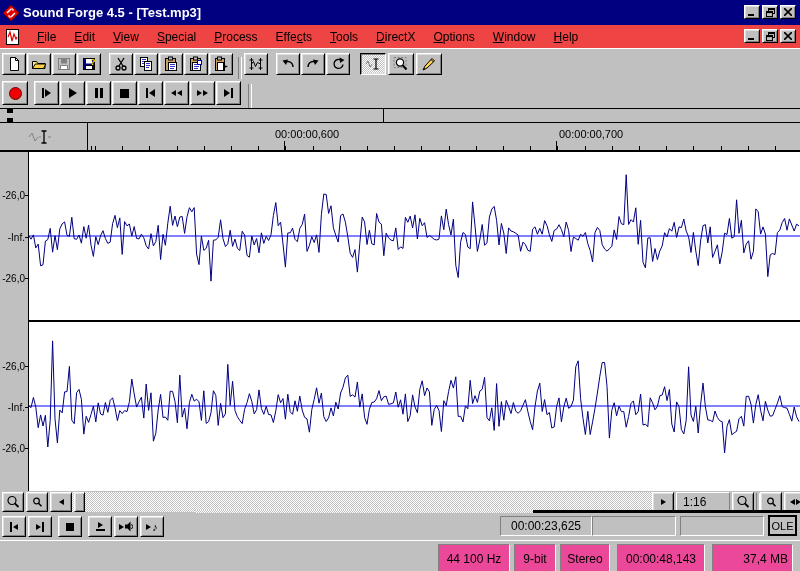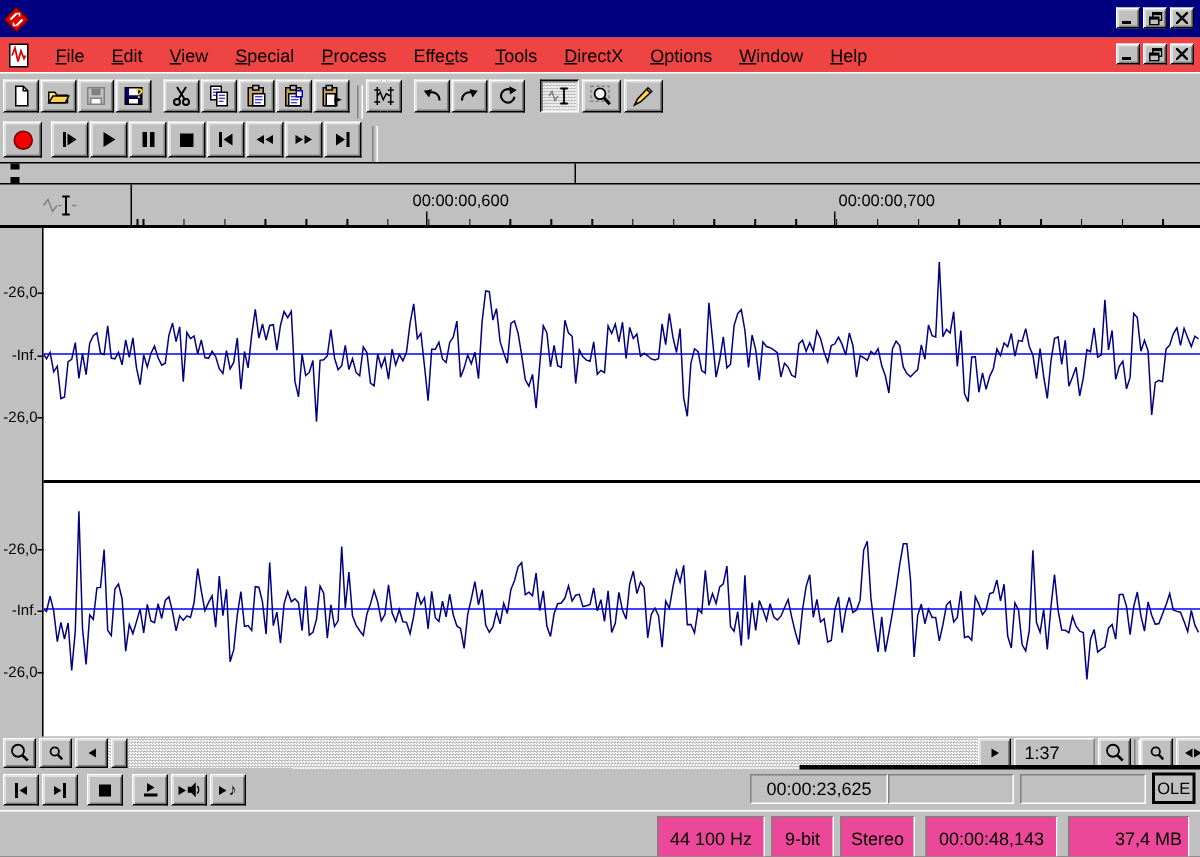--- a/index.html
+++ b/index.html
@@ -95,20 +95,21 @@
 <body>
 
 <div id="screen">
 
   <div id="titlebar">
     <svg width="16" height="16" viewBox="0 0 16 16" style="margin-left:3px">
       <polygon points="8,0 16,8 8,16 0,8" fill="#e00000" stroke="#700000"></polygon>
       <path d="M4 8 L8 4 M8 12 L12 8" stroke="#fff" stroke-width="1.5" fill="none"></path>
       <path d="M8 4 l2 0 l0 2 M8 12 l-2 0 l0 -2" stroke="#fff" stroke-width="1" fill="none"></path>
     </svg>
+    <span id="title-text">Sound Forge 4.5 - [Test.mp3]</span>
     <div class="win-btn-group">
       <div class="win-btn">
         <svg width="8" height="8">
             <rect x="0" y="6" width="6" height="2" fill="#000"></rect>
           </svg>
       </div>
       <div class="win-btn">
         <svg width="9" height="9">
             <rect x="2.5" y="0.5" width="6" height="5" fill="#c0c0c0" stroke="#000"></rect>
             <rect x="2.5" y="0.5" width="6" height="1.6" fill="#000"></rect>
@@ -400,21 +401,21 @@
     <div id="scroll-track" class="dither">
       <div id="scroll-thumb" class="btn" style="position:absolute"></div>
     </div>
     <div class="btn sbtn" style="left:50px">
       <div class="tri-l xs"></div>
     </div>
     <div class="btn sbtn" style="left:652px">
       <div class="tri-r xs"></div>
     </div>
     <div id="zoom-ratio-box">
-      <span>1:37</span>
+      <span>1:16</span>
     </div>
     <div class="btn sbtn" style="left:732px">
       <svg width="14" height="14">
           <circle cx="6" cy="5.5" r="4" fill="none" stroke="#000" stroke-width="1.2"></circle>
           <line x1="8.8" y1="8.4" x2="12.5" y2="12" stroke="#000" stroke-width="1.8"></line>
         </svg>
     </div>
     <div class="vsep" style="left:756px;top:2px;height:18px"></div>
     <div class="btn sbtn" style="left:760px">
       <svg width="14" height="14">

